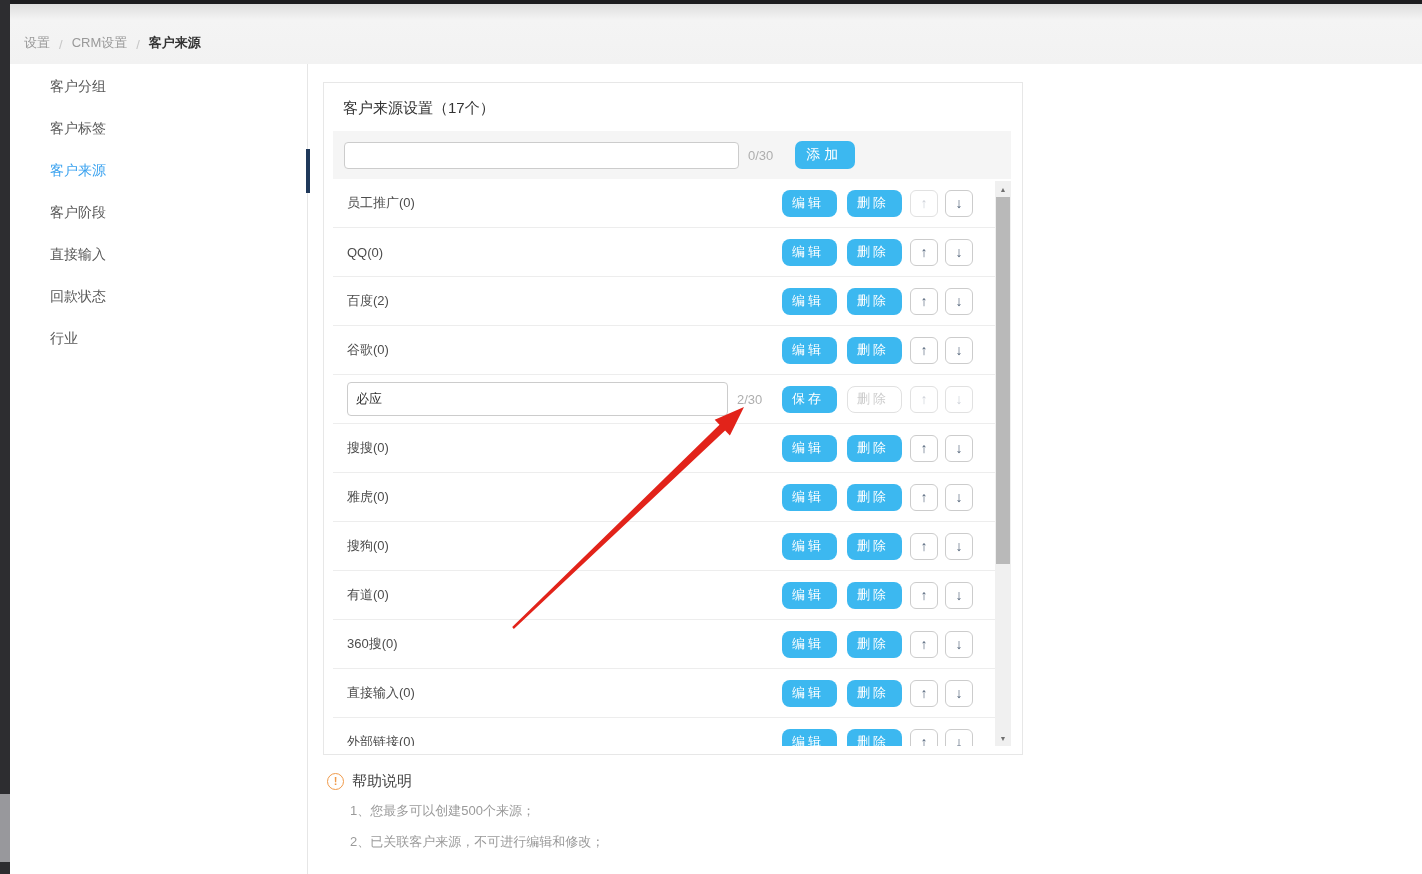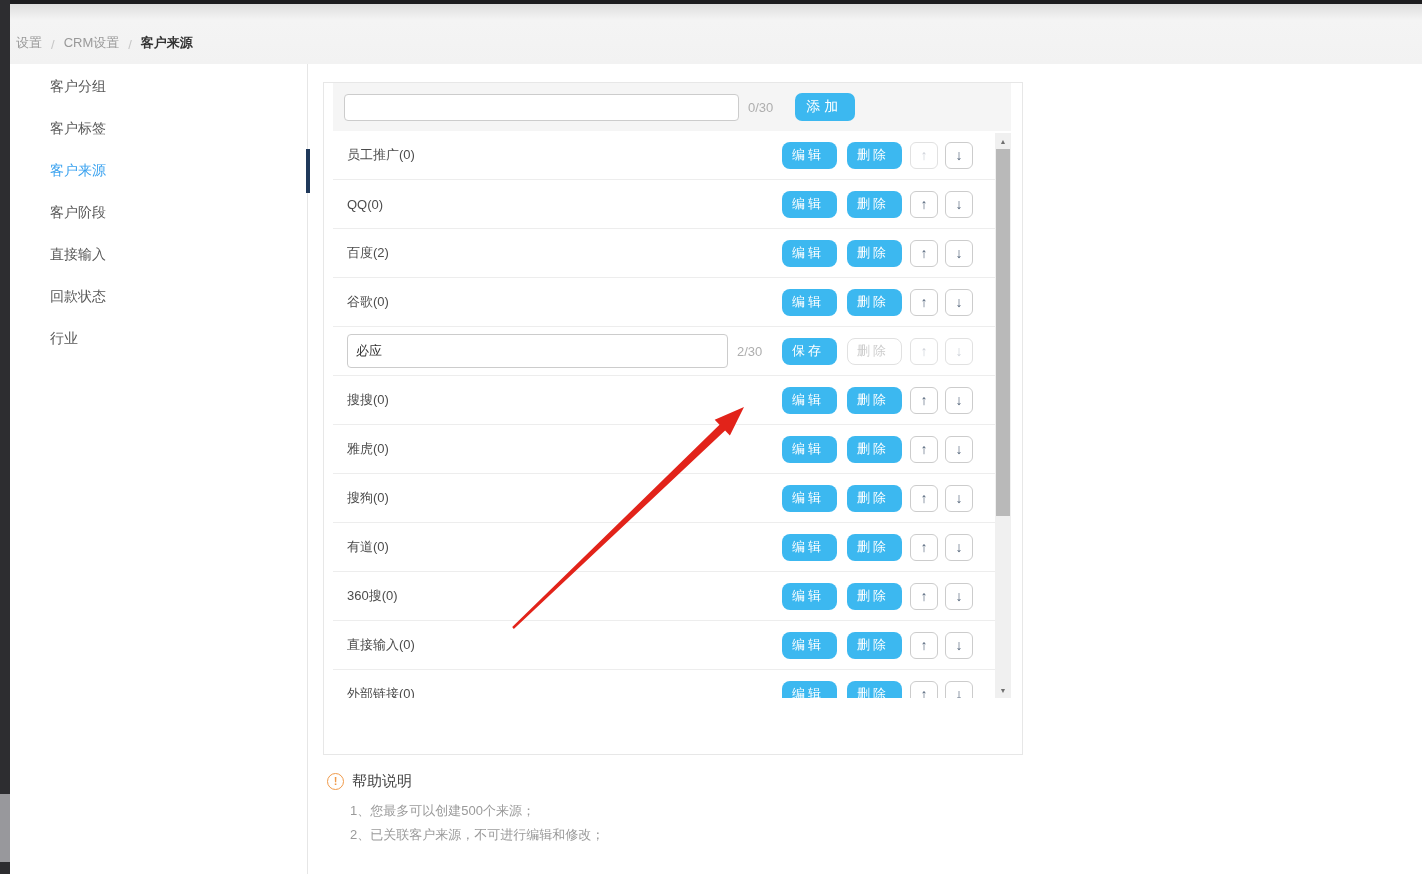--- a/index.html
+++ b/index.html
@@ -5,21 +5,21 @@
   html,body{margin:0;padding:0;background:#fff;}
   .screen{position:relative;width:1422px;height:874px;overflow:hidden;background:#fff;
           font-family:"Liberation Sans","DejaVu Sans",sans-serif;}
 
   
   .top-strip{position:absolute;left:0;top:0;width:100%;height:4px;background:#1d1d1f;z-index:6;}
   .left-strip{position:absolute;left:0;top:0;width:10px;height:100%;background:#2d2d30;z-index:6;}
   .left-strip-thumb{position:absolute;left:0;bottom:12px;width:10px;height:68px;background:#98989c;}
 
   
-  .crumb-bar{position:absolute;left:2px;top:4px;right:0;height:60px;box-sizing:border-box;
+  .crumb-bar{position:absolute;left:10px;top:4px;right:0;height:60px;box-sizing:border-box;
              background:linear-gradient(180deg,#dedede 0,#f4f4f4 16px,#f2f2f2 100%);
              display:flex;align-items:flex-end;padding:8px 0 12px 14px;font-size:13px;color:#999;}
   .crumb{color:#999;cursor:pointer;}
   .crumb.current{color:#333;font-weight:700;}
   .crumb-sep{color:#c6c6c6;margin:0 9px;}
 
   
   .content{position:absolute;left:10px;top:64px;right:0;bottom:0;background:#fff;display:flex;}
   .sidebar{width:298px;flex:none;border-right:1px solid #e6e6e6;box-sizing:border-box;padding-top:2px;}
   .side-item{height:42px;display:flex;align-items:center;padding-left:40px;font-size:14px;color:#575757;
@@ -68,21 +68,21 @@
   .scroll-arrow.down{bottom:1px;}
   .scroll-thumb{position:absolute;left:1px;top:16px;width:14px;height:367px;background:#b9b9b9;cursor:pointer;}
 
   .help{position:absolute;left:19px;top:708px;}
   .help-head{display:flex;align-items:center;}
   .help-icon{width:15px;height:15px;flex:none;border:1.5px solid #f09a4a;border-radius:50%;color:#f09a4a;
        font-size:11px;font-weight:700;display:flex;align-items:center;justify-content:center;line-height:1;}
   .help-title{font-size:15px;color:#454545;margin-left:8px;}
   .help-items{margin-top:10px;}
   .help-item{font-size:13px;color:#9a9a9a;margin:0 0 0 23px;line-height:19px;}
-  .help-item + .help-item{margin-top:5px;}
+  .help-item + .help-item{margin-top:12px;}
 
   .annotation-svg{position:absolute;left:0;top:0;width:1422px;height:874px;pointer-events:none;z-index:20;}
 </style>
 </head>
 <body>
 
 <div class="screen">
 
   <div class="top-strip"></div>
   <div class="left-strip">
@@ -118,20 +118,21 @@
         <div class="side-item">
           <span>回款状态</span>
         </div>
         <div class="side-item">
           <span>行业</span>
         </div>
       </aside>
 
     <div class="main">
       <section class="card">
+        <div class="card-title">客户来源设置（17个）</div>
 
         <div class="add-bar">
           <input class="add-input" value="" style="">
           <span class="char-count">0/30</span>
           <button class="btn add-btn">添加</button>
         </div>
 
         <div class="list-wrap">
           <div class="rows">
   <div class="row">

